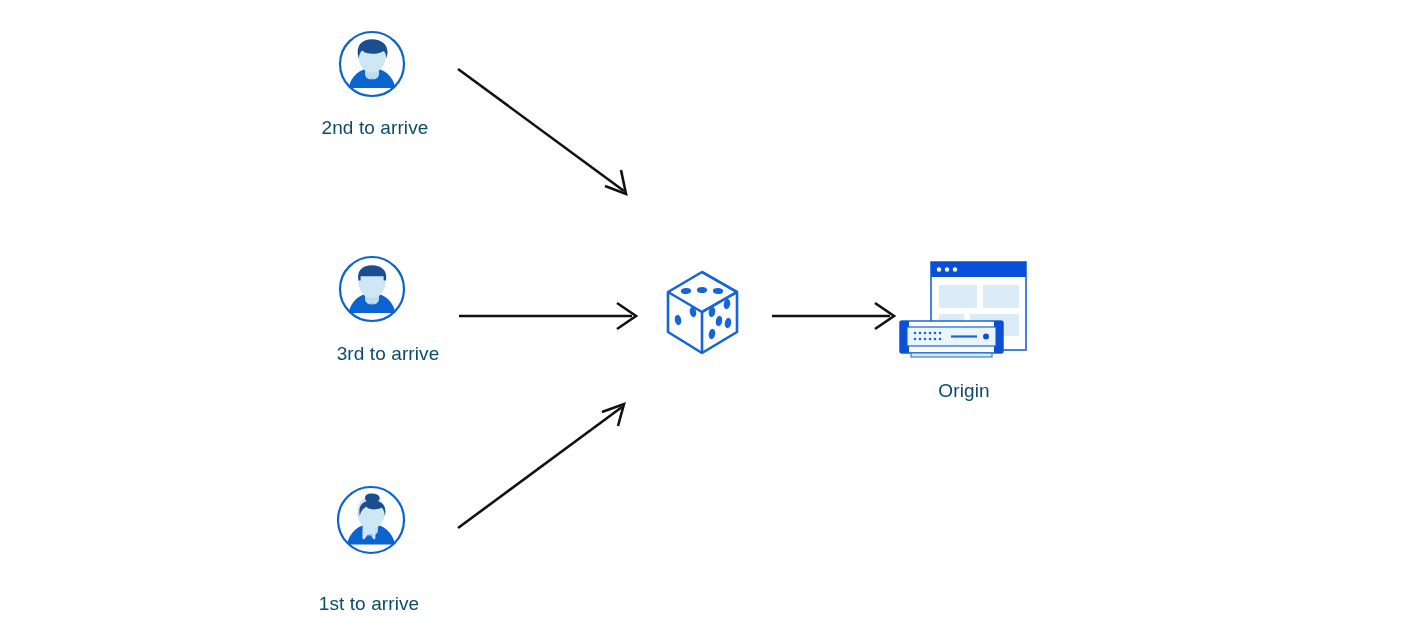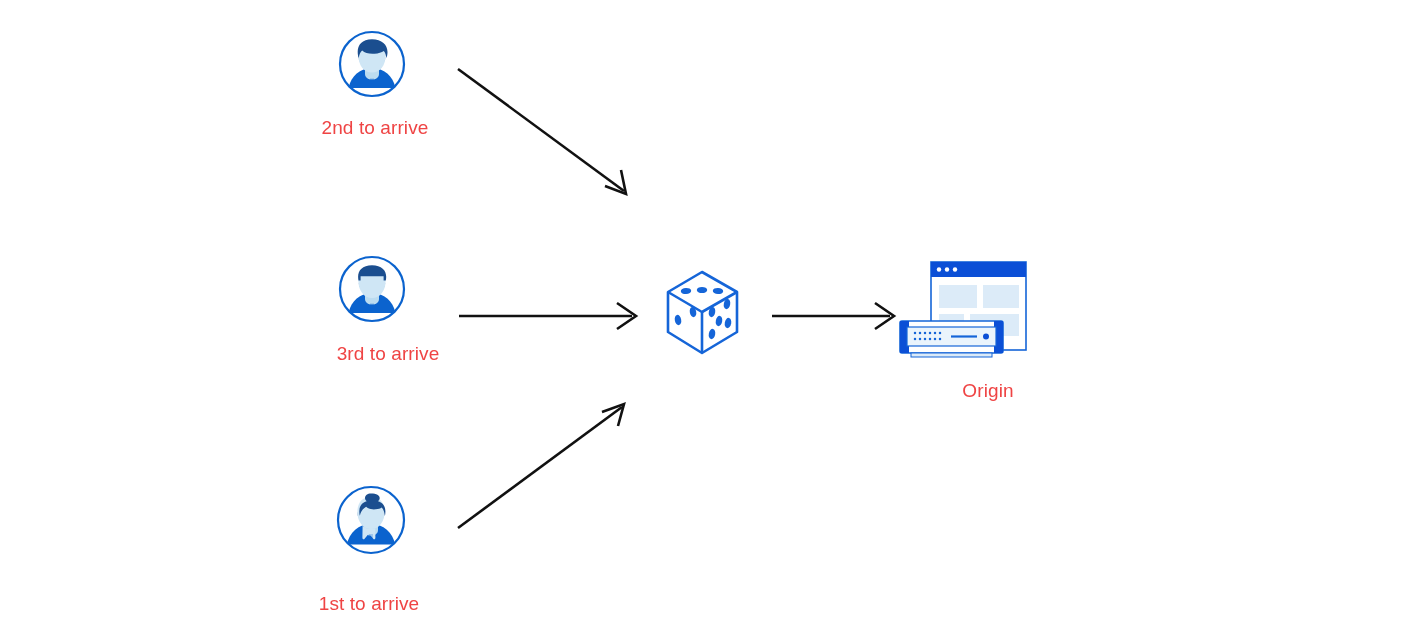--- a/index.html
+++ b/index.html
@@ -20,21 +20,21 @@
   }
   .node {
     position: absolute;
   }
   .icon-wrap {
     position: absolute;
   }
   .node-label {
     position: absolute;
     text-align: center;
-    color: #ef4444;
+    color: #0c4a6e;
     font-size: 19px;
     line-height: 22px;
     letter-spacing: 0.1px;
     white-space: nowrap;
     font-family: "Liberation Sans", sans-serif;
   }
   #arrow-layer {
     position: absolute;
     left: 0;
     top: 0;
@@ -209,16 +209,16 @@
               <circle cx="35" cy="84" r="1.25"></circle>
             <circle cx="40" cy="84" r="1.25"></circle>
               <circle cx="45" cy="84" r="1.25"></circle>
           </g>
           <line x1="56" y1="81.5" x2="82" y2="81.5" stroke="#1565D8" stroke-width="2.2"></line>
           <circle cx="91" cy="81.5" r="3" fill="#0B4FD6"></circle>
           <rect x="16" y="98" width="81" height="4" fill="#DCEBF8" stroke="#1565D8" stroke-width="1"></rect>
         </g>
       </svg>
     </div>
-    <div class="node-label" style="left:988px; top:380px; transform:translateX(-50%);">Origin</div>
+    <div class="node-label" style="left:964px; top:380px; transform:translateX(-50%);">Origin</div>
   </div>
 
 </div>
 
 </body></html>

